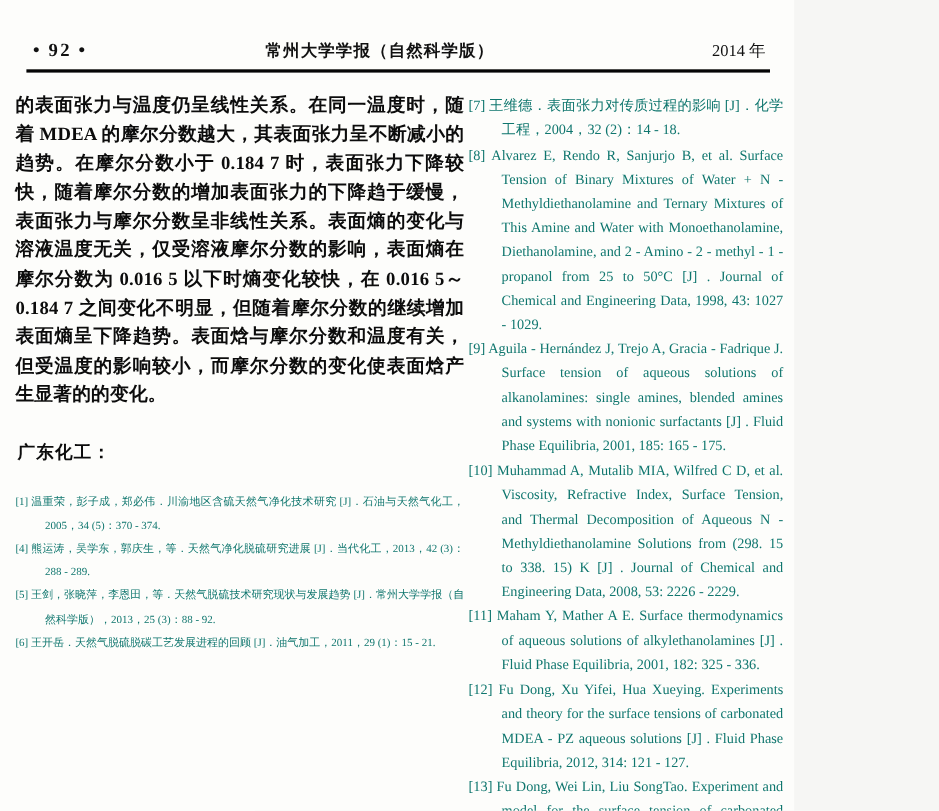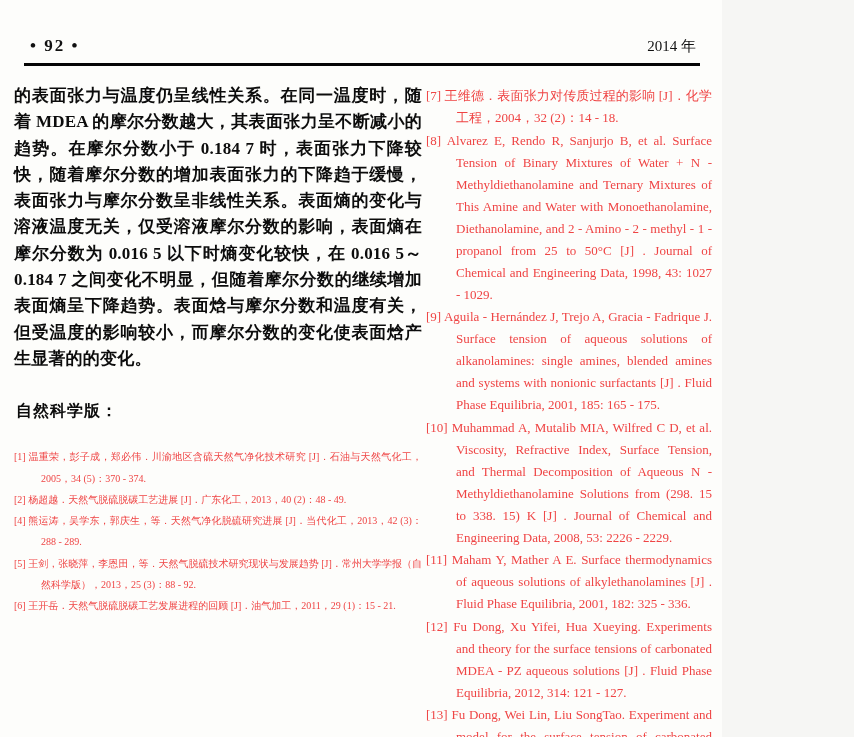--- a/index.html
+++ b/index.html
@@ -63,21 +63,21 @@
   
   .refs-heading {
     font-size: 16px;
     font-weight: bold;
     margin: 29px 0 24px 2px;
     letter-spacing: 1px;
     color: #0c0c0c;
   }
   .refs p.ref {
     text-align: justify;
-    color: #ef4444;
+    color: #0f766e;
   }
   .refs-cn p.ref {
     font-size: 10px;
     line-height: 21.3px;
     padding-left: 27px;
     text-indent: -27px;
   }
   .refs-en p.ref {
     font-size: 13px;
     line-height: 22px;
@@ -87,37 +87,37 @@
   }
   .ref-id { white-space: nowrap; }
 </style>
 </head>
 <body>
 
 <div class="page">
 
   <header class="running-head">
     <span class="page-number">• 92 •</span>
+    <span class="journal-title">常州大学学报（自然科学版）</span>
     <span class="year">2014 年</span>
   </header>
 
   <div class="head-rule"></div>
 
   <main class="columns">
 
     <section class="col-left">
       <p class="body-text">的表面张力与温度仍呈线性关系。在同一温度时，随着 MDEA 的摩尔分数越大，其表面张力呈不断减小的趋势。在摩尔分数小于 0.184 7 时，表面张力下降较快，随着摩尔分数的增加表面张力的下降趋于缓慢，表面张力与摩尔分数呈非线性关系。表面熵的变化与溶液温度无关，仅受溶液摩尔分数的影响，表面熵在摩尔分数为 0.016 5 以下时熵变化较快，在 0.016 5～0.184 7 之间变化不明显，但随着摩尔分数的继续增加表面熵呈下降趋势。表面焓与摩尔分数和温度有关，但受温度的影响较小，而摩尔分数的变化使表面焓产生显著的的变化。</p>
 
-      <h3 class="refs-heading">自然科学版：</h3>
+      <h3 class="refs-heading">广东化工：</h3>
 
       <div class="refs refs-cn">
 
           <p class="ref"><span class="ref-id">[1]</span> <span class="ref-text">温重荣，彭子成，郑必伟．川渝地区含硫天然气净化技术研究 [J]．石油与天然气化工，2005，34 (5)：370 - 374.</span></p>
 
-          <p class="ref"><span class="ref-id">[2]</span> <span class="ref-text">杨超越．天然气脱硫脱碳工艺进展 [J]．广东化工，2013，40 (2)：48 - 49.</span></p>
 
 
           <p class="ref"><span class="ref-id">[4]</span> <span class="ref-text">熊运涛，吴学东，郭庆生，等．天然气净化脱硫研究进展 [J]．当代化工，2013，42 (3)：288 - 289.</span></p>
 
           <p class="ref"><span class="ref-id">[5]</span> <span class="ref-text">王剑，张晓萍，李恩田，等．天然气脱硫技术研究现状与发展趋势 [J]．常州大学学报（自然科学版），2013，25 (3)：88 - 92.</span></p>
 
           <p class="ref"><span class="ref-id">[6]</span> <span class="ref-text">王开岳．天然气脱硫脱碳工艺发展进程的回顾 [J]．油气加工，2011，29 (1)：15 - 21.</span></p>
         </div>
     </section>
 

